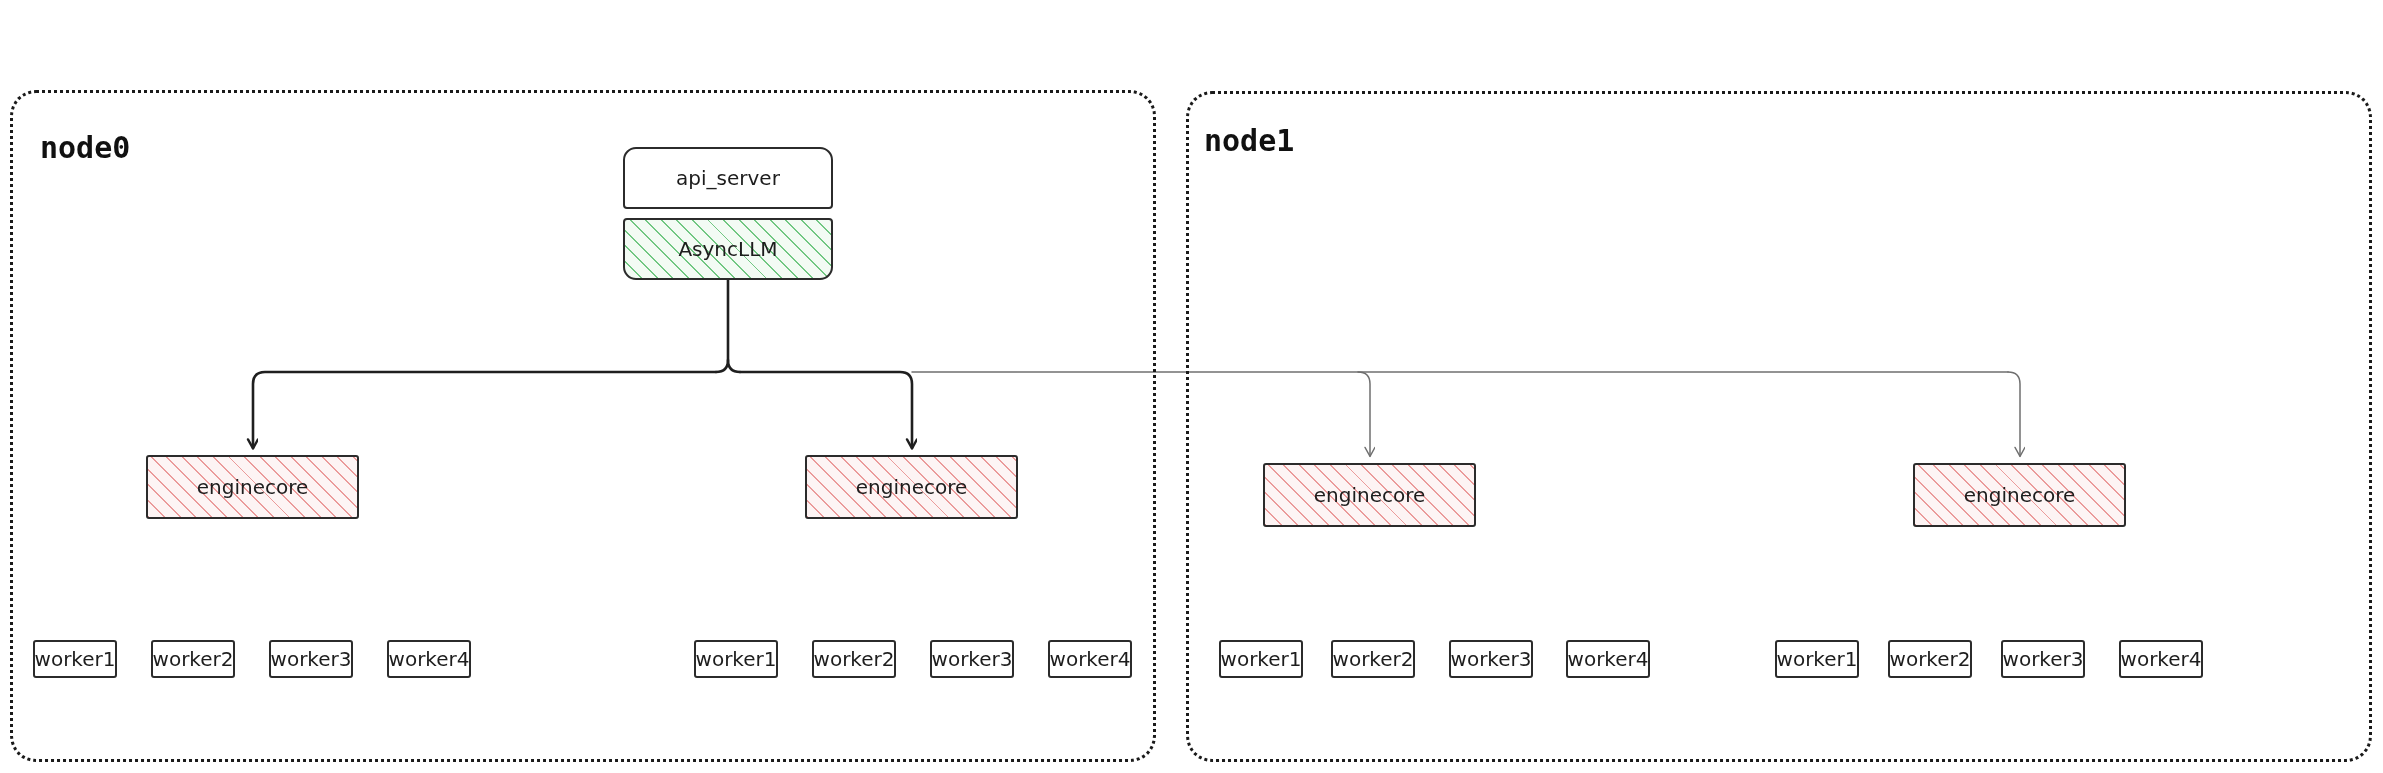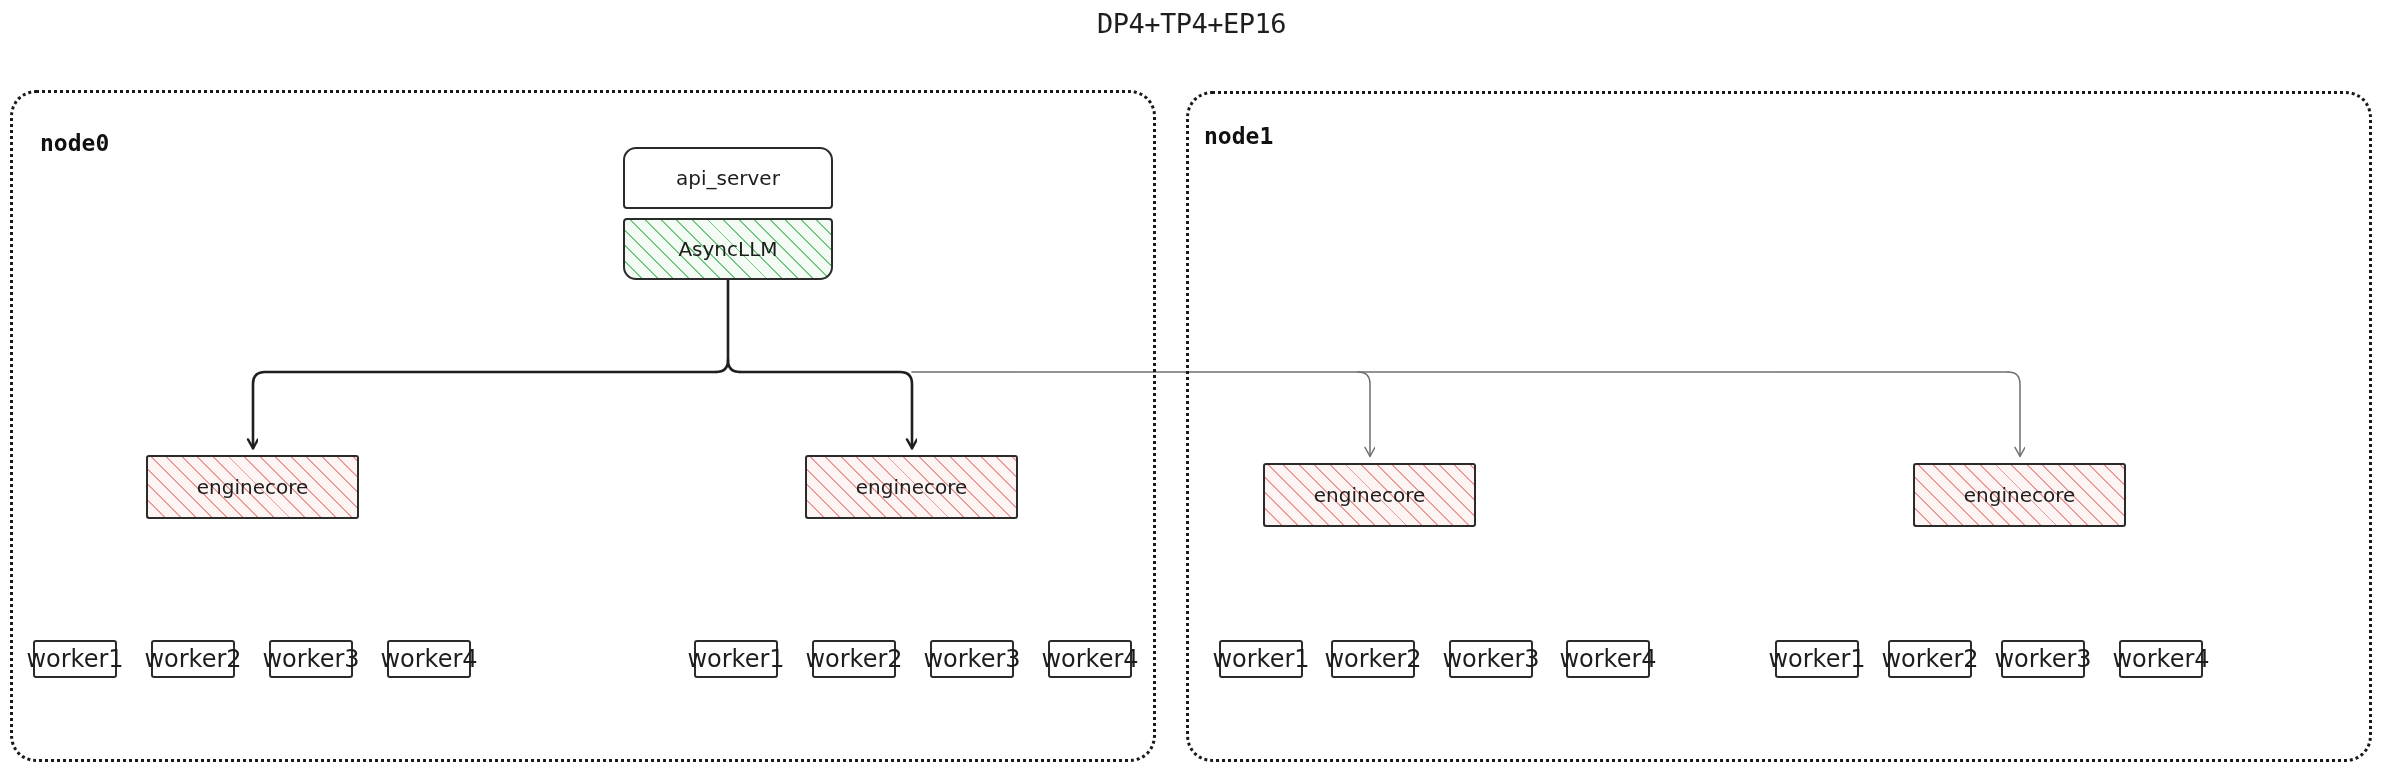--- a/index.html
+++ b/index.html
@@ -31,41 +31,41 @@
   .node-box {
     position: absolute;
     border: 3px dotted #1a1a1a;
     border-radius: 26px;
     background: transparent;
     box-sizing: border-box;
   }
   .node-label {
     position: absolute;
     font-family: "DejaVu Sans Mono", monospace;
-    font-size: 23px;
+    font-size: 30px;
     font-weight: 700;
     color: #111111;
     letter-spacing: 0px;
   }
   .box {
     position: absolute;
     box-sizing: border-box;
     display: flex;
     align-items: center;
     justify-content: center;
     border: 2.2px solid #2b2b2b;
     background: #ffffff;
     color: #1d1d1d;
     font-size: 20px;
     line-height: 1;
     white-space: nowrap;
   }
   .box.worker {
     border-radius: 3px;
-    font-size: 24px;
+    font-size: 20px;
     border-width: 2.2px;
   }
   .box.api {
     border-radius: 13px;
     border-bottom-left-radius: 4px;
     border-bottom-right-radius: 4px;
   }
   .box.async {
     border-radius: 13px;
     border-top-left-radius: 4px;
@@ -101,21 +101,20 @@
     width: 2383px;
     height: 773px;
     pointer-events: none;
   }
 </style>
 </head>
 <body>
 
 <div id="canvas">
 
-  <div id="diagram-title">DP4+TP4+EP16</div>
 
   <svg id="edges" viewBox="0 0 2383 773">
     <defs>
       <marker id="arrow-strong" markerWidth="12" markerHeight="12" refX="9.6" refY="5" orient="auto" markerUnits="userSpaceOnUse">
         <path d="M1,0 L10,5 L1,10" fill="none" stroke="#1f1f1f" stroke-width="2.4" stroke-linecap="round" stroke-linejoin="round"></path>
       </marker>
       <marker id="arrow-light" markerWidth="12" markerHeight="12" refX="9.6" refY="5" orient="auto" markerUnits="userSpaceOnUse">
         <path d="M1,0 L10,5 L1,10" fill="none" stroke="#6f6f6f" stroke-width="1.4" stroke-linecap="round" stroke-linejoin="round"></path>
       </marker>
     </defs>

